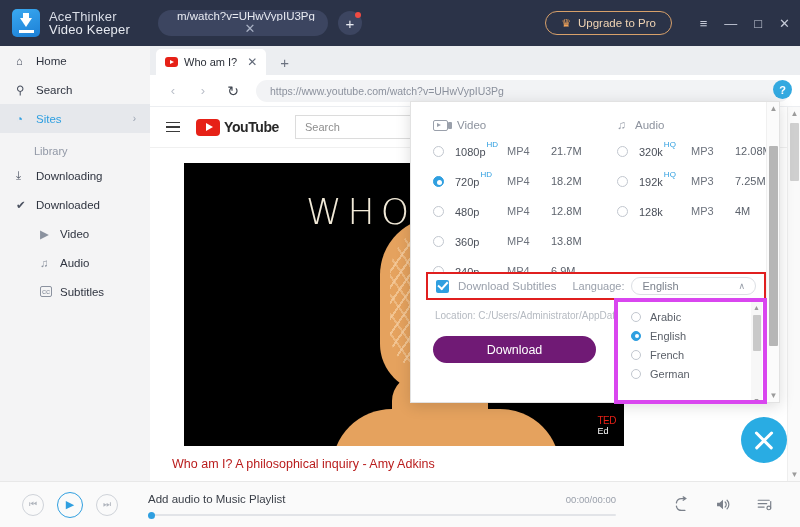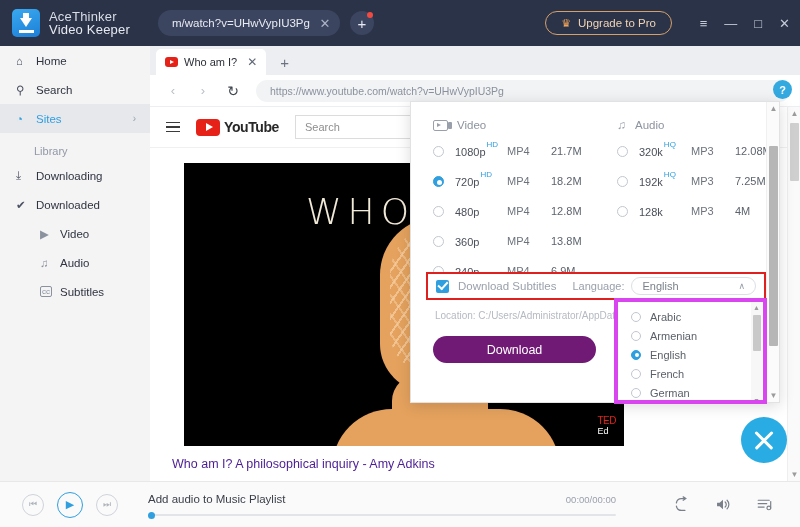--- a/index.html
+++ b/index.html
@@ -47,21 +47,21 @@
     margin-left: 9px; color: #d9dde6;
     font-size: 13px; line-height: 13.5px; letter-spacing: .2px;
   }
   .brand-text .l2 { color: #e6e9f0; }
 
   .tabchip {
     margin-left: 28px;
     height: 26px; min-width: 170px;
     background: #3c4560; border-radius: 13px;
     display: flex; align-items: center; padding: 0 8px 0 14px;
-    color: #e8ebf2; font-size: 11.5px;
+    color: #e8ebf2; font-size: 11.5px; flex-direction: column;
   }
   .tabchip .label { flex: 1; white-space: nowrap; overflow: hidden; }
   .tabchip .x {
     margin-left: 8px; color: #aab2c5; font-size: 13px; cursor: pointer;
     width: 14px; text-align: center;
   }
   .plusbtn {
     margin-left: 10px; width: 24px; height: 24px; border-radius: 50%;
     background: #3c4560; color: #e8ebf2;
     display: flex; align-items: center; justify-content: center;
@@ -218,21 +218,21 @@
     border-radius: 70px 70px 0 0;
   }
   .ted-badge {
     position: absolute; right: 8px; bottom: 10px;
     color: #fff; font-size: 9px; line-height: 10px;
   }
   .ted-badge .t { color: #e62117; font-weight: normal; font-size: 10px; letter-spacing: -.5px; }
 
   .vidtitle {
     position: absolute; left: 22px; top: 350px;
-    font-size: 12.5px; color: #4c1d95;
+    font-size: 12.5px; color: #b91c1c;
   }
 
   .blue-x {
     position: absolute; right: 13px; bottom: 18px;
     width: 46px; height: 46px; border-radius: 50%; background: #29ace3;
     display: flex; align-items: center; justify-content: center; cursor: pointer;
     z-index: 6;
   }
   .blue-x i {
     position: absolute; width: 24px; height: 2.6px; background: #fff; border-radius: 2px;
@@ -633,24 +633,20 @@
     <div class="location">Location: C:/Users/Administrator/AppDat</div>
     <div class="dlbtn">
       <span>Download</span>
     </div>
 
     <div class="langlist">
       <div style="height:5px"></div>
       <div class="langrow">
         <span class="radio"></span>
         <span>Arabic</span>
-      </div>
-      <div class="langrow">
-        <span class="radio"></span>
-        <span>Armenian</span>
       </div>
       <div class="langrow">
         <span class="radio on"></span>
         <span>English</span>
       </div>
       <div class="langrow">
         <span class="radio"></span>
         <span>French</span>
       </div>
       <div class="langrow">

